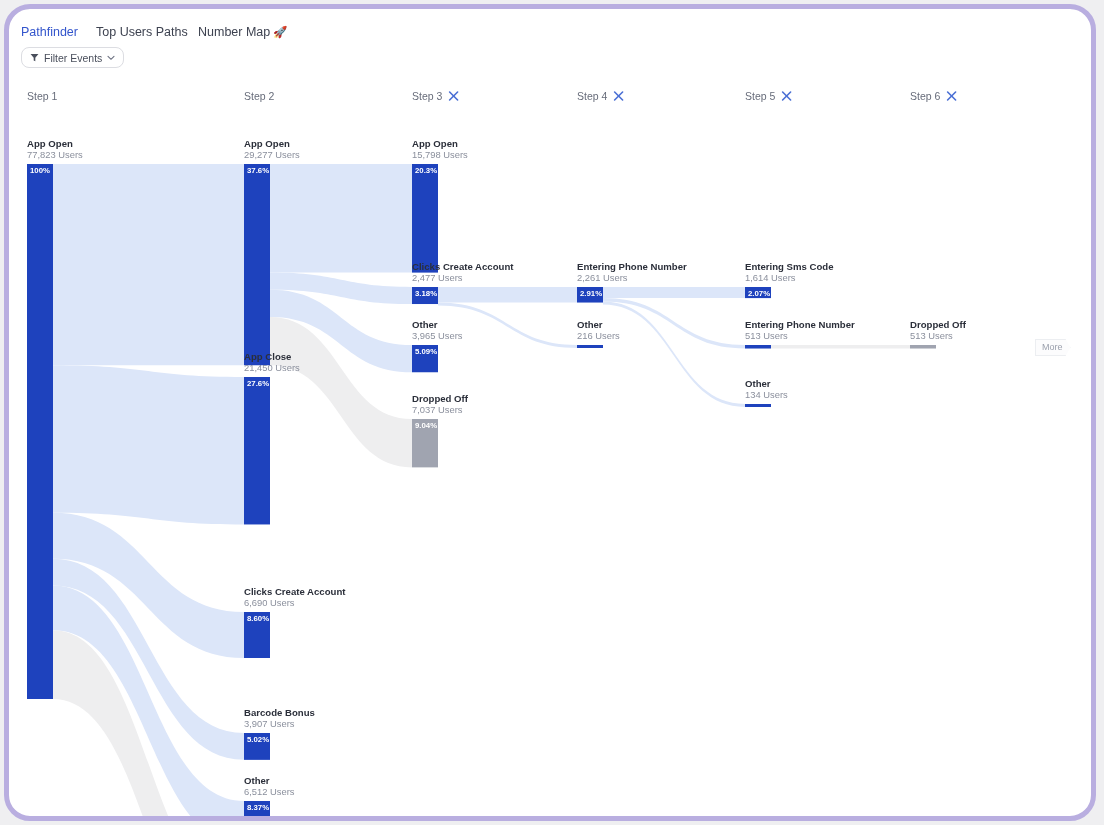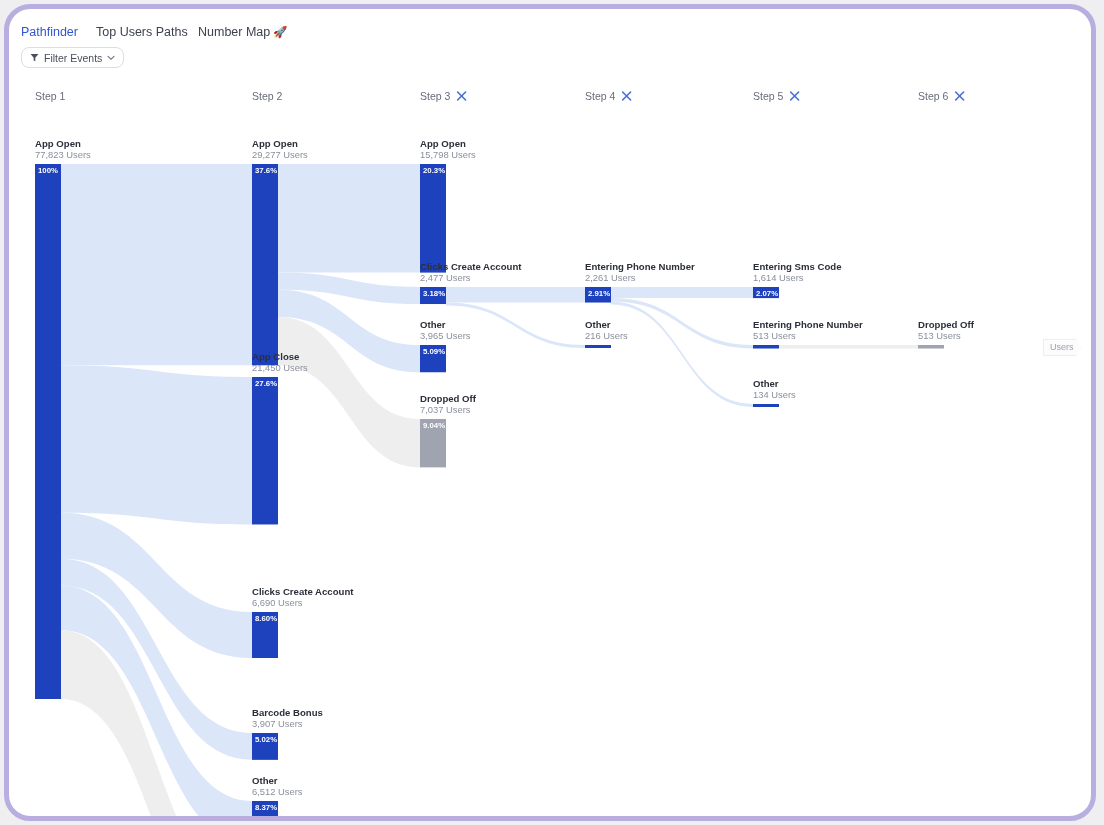--- a/index.html
+++ b/index.html
@@ -95,21 +95,21 @@
     border-radius: 8px;
     background: #ffffff;
     font-size: 10.5px;
     color: #4a4f5c;
     cursor: pointer;
     box-sizing: border-box;
   }
   .funnel-icon svg, .chev-icon svg { display: block; }
   .canvas-wrap {
     position: absolute;
-    left: 8px;
+    left: 0;
     top: 65px;
     width: 1082px;
     height: 742px;
     background: #ffffff;
   }
   svg.sankey { display: block; }
   .step-hdr {
     font-size: 10.5px;
     fill: #676c7a;
     font-family: "Liberation Sans", sans-serif;
@@ -282,20 +282,20 @@
             <text x="739" y="222" class="node-pct">2.07%</text>
             <text x="736" y="254" class="node-title">Entering Phone Number</text>
             <text x="736" y="265" class="node-sub">513 Users</text>
             <text x="736" y="313" class="node-title">Other</text>
             <text x="736" y="324" class="node-sub">134 Users</text>
             <text x="901" y="254" class="node-title">Dropped Off</text>
             <text x="901" y="265" class="node-sub">513 Users</text>
           </g>
         </svg>
       <div class="more-btn" id="more-btn" style="left:1026px; top:265px; clip-path: polygon(0 0, 86% 0, 100% 50%, 86% 100%, 0 100%);">
-        <span>Users</span>
+        <span>More</span>
       </div>
     </div>
 
   </div>
 
   <div class="window-frame"></div>
 </div>
 
 </body></html>

